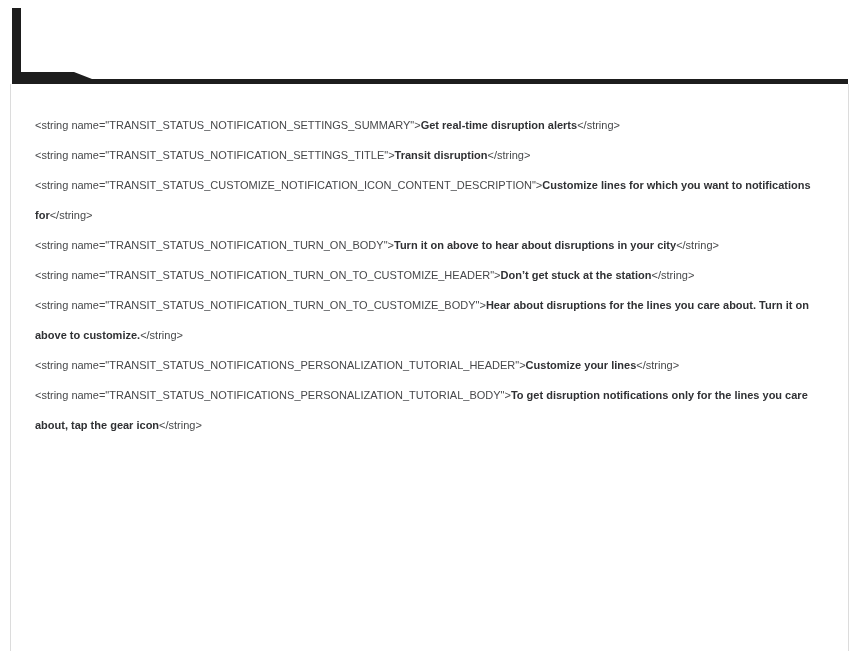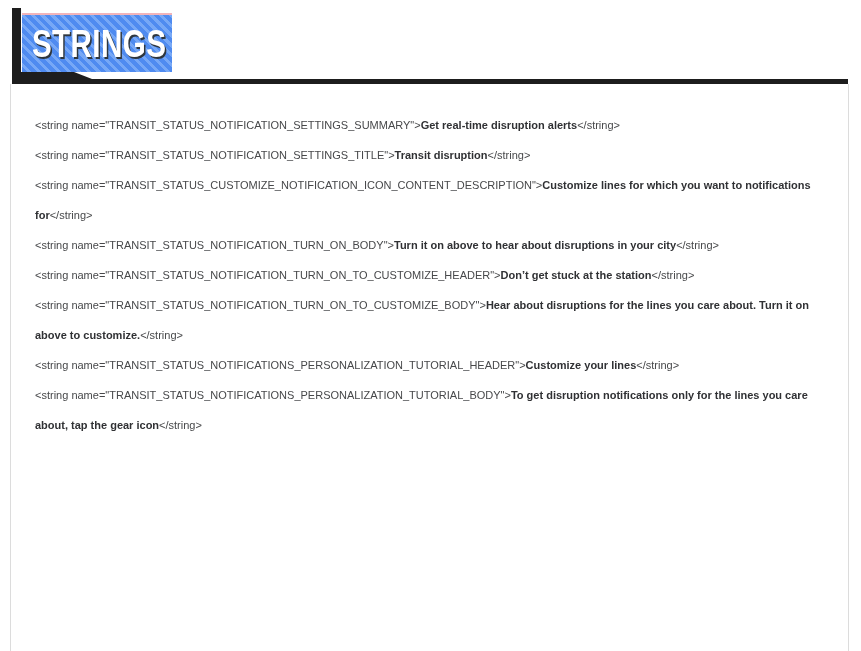--- a/index.html
+++ b/index.html
@@ -94,23 +94,20 @@
 </head>
 <body>
 
 <div class="stage">
 
   <div class="vbar"></div>
   <svg class="hbar-svg" viewBox="0 0 861 100" xmlns="http://www.w3.org/2000/svg" aria-hidden="true">
     <polygon points="12,72 74,72 92,79 848,79 848,84 12,84" fill="#1d1d1d"></polygon>
   </svg>
 
-  <div class="chip">
-    <span class="chip-title">STRINGS</span>
-  </div>
 
   <div class="panel">
     <div class="strings-list">
   <div class="entry"><span class="tag">&lt;string name="TRANSIT_STATUS_NOTIFICATION_SETTINGS_SUMMARY"&gt;</span><b class="val">Get real-time disruption alerts</b><span class="tag">&lt;/string&gt;</span></div>
 
   <div class="entry"><span class="tag">&lt;string name="TRANSIT_STATUS_NOTIFICATION_SETTINGS_TITLE"&gt;</span><b class="val">Transit disruption</b><span class="tag">&lt;/string&gt;</span></div>
 
   <div class="entry"><span class="tag">&lt;string name="TRANSIT_STATUS_CUSTOMIZE_NOTIFICATION_ICON_CONTENT_DESCRIPTION"&gt;</span><b class="val">Customize lines for which you want to notifications for</b><span class="tag">&lt;/string&gt;</span></div>
 
   <div class="entry"><span class="tag">&lt;string name="TRANSIT_STATUS_NOTIFICATION_TURN_ON_BODY"&gt;</span><b class="val">Turn it on above to hear about disruptions in your city</b><span class="tag">&lt;/string&gt;</span></div>

